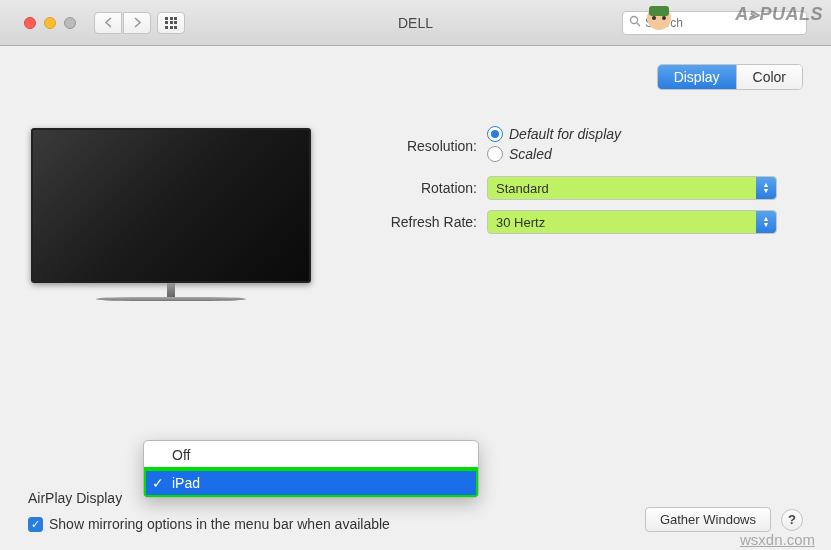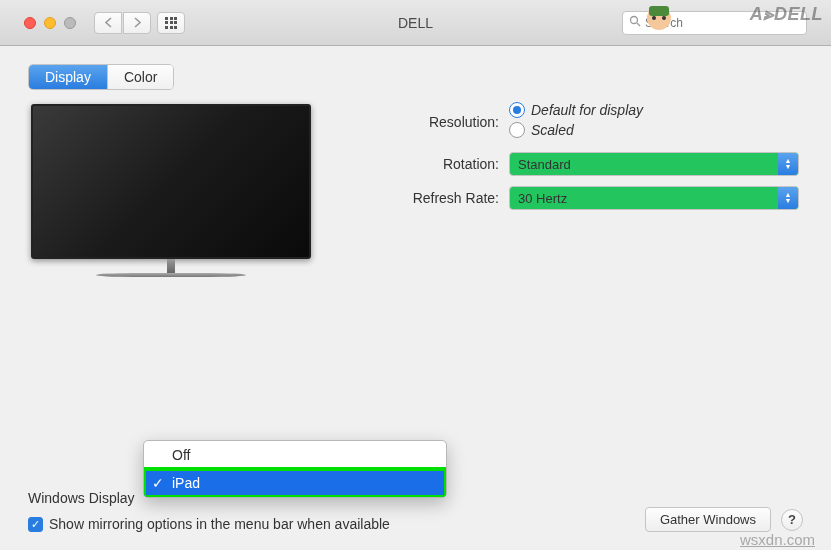--- a/index.html
+++ b/index.html
@@ -24,53 +24,53 @@
     
     .window-title { position: absolute; left: 50%; transform: translateX(-50%); font-size: 14px; color: #4a4a4a; }
     
     .search-field { margin-left: auto; width: 185px; height: 24px; background: #fff; border: 1px solid #c4c4c4; border-radius: 4px; display: flex; align-items: center; padding: 0 6px; gap: 4px; }
     .search-icon { color: #999; font-size: 12px; }
     .search-input { border: none; outline: none; font-size: 12px; flex: 1; color: #999; }
     
     
     .content { padding: 18px 28px 0; height: calc(100% - 46px); position: relative; }
     
-    .tabs { display: flex; justify-content: flex-start; margin-bottom: 8px; }
+    .tabs { display: flex; justify-content: flex-end; margin-bottom: 32px; }
     .tab-group { display: flex; border: 1px solid #c4c4c4; border-radius: 5px; overflow: hidden; background: #fff; }
     .tab { padding: 4px 16px; font-size: 14px; color: #333; background: linear-gradient(#fdfdfd,#f0f0f0); border-right: 1px solid #c4c4c4; cursor: pointer; }
     .tab:last-child { border-right: none; }
     .tab.active { background: linear-gradient(#5aa4ee,#2a7de0); color: #fff; }
     
-    .main-row { display: flex; gap: 70px; }
+    .main-row { display: flex; gap: 48px; }
     
     .monitor-wrap { width: 285px; display: flex; flex-direction: column; align-items: center; padding-top: 6px; }
     .monitor-screen { width: 280px; height: 155px; background: linear-gradient(135deg,#3a3a3a 0%, #1a1a1a 50%, #0a0a0a 100%); border: 2px solid #222; border-radius: 3px; box-shadow: 0 2px 6px rgba(0,0,0,0.4); }
     .monitor-neck { width: 8px; height: 14px; background: linear-gradient(#999,#666); }
     .monitor-base { width: 150px; height: 4px; background: linear-gradient(#aaa,#777); border-radius: 50%/100%; }
     
     .settings { flex: 1; padding-top: 4px; }
     .setting-row { display: flex; align-items: center; margin-bottom: 10px; }
     .setting-label { width: 126px; text-align: right; font-size: 14px; color: #333; padding-right: 10px; }
     .setting-control { flex: 1; }
     
     .radio-row { display: flex; align-items: center; gap: 6px; margin-bottom: 4px; font-style: italic; }
     .radio { width: 16px; height: 16px; border-radius: 50%; border: 1px solid #999; background: #fff; position: relative; display: inline-block; }
     .radio.checked { border-color: #2a7de0; }
     .radio.checked::after { content:''; position: absolute; left: 3px; top: 3px; width: 8px; height: 8px; border-radius: 50%; background: #2a7de0; }
     .radio-label { font-size: 14px; color: #333; }
     
-    .select-box { width: 290px; height: 24px; background: #22c55e; border: 1px solid #c4c4c4; border-radius: 4px; display: flex; align-items: center; padding: 0 8px; font-size: 13px; color: #333; position: relative; }
+    .select-box { width: 290px; height: 24px; background: #bef264; border: 1px solid #c4c4c4; border-radius: 4px; display: flex; align-items: center; padding: 0 8px; font-size: 13px; color: #333; position: relative; }
     .select-caps { position: absolute; right: 0; top: 0; bottom: 0; width: 20px; background: linear-gradient(#5aa4ee,#2a7de0); border-radius: 0 4px 4px 0; display: flex; flex-direction: column; align-items: center; justify-content: center; color: #fff; font-size: 7px; line-height: 6px; }
     
     
     .bottom-area { position: absolute; left: 28px; right: 28px; bottom: 18px; }
     .airplay-row { display: flex; align-items: center; margin-bottom: 10px; font-size: 14px; color: #333; }
     .airplay-label { margin-right: 6px; }
     
-    .dropdown-open { position: absolute; left: 143px; bottom: 52px; width: 304px; background: #fff; border: 1px solid #b8b8b8; border-radius: 5px; box-shadow: 0 6px 18px rgba(0,0,0,0.25); overflow: hidden; }
+    .dropdown-open { position: absolute; left: 143px; bottom: 52px; width: 336px; background: #fff; border: 1px solid #b8b8b8; border-radius: 5px; box-shadow: 0 6px 18px rgba(0,0,0,0.25); overflow: hidden; }
     .dropdown-item { padding: 6px 12px 6px 28px; font-size: 14px; color: #333; position: relative; }
     .dropdown-item.selected { background: #1a6fe8; color: #fff; }
     .dropdown-item.selected.highlight-border { outline: 4px solid #00e000; outline-offset: -2px; }
     .dropdown-check { position: absolute; left: 8px; top: 6px; }
     
     .mirror-row { display: flex; align-items: center; gap: 6px; font-size: 14px; color: #333; }
     .checkbox { width: 15px; height: 15px; border: 1px solid #2a7de0; border-radius: 3px; background: #2a7de0; color: #fff; display: flex; align-items: center; justify-content: center; font-size: 11px; }
     
     .bottom-right { position: absolute; right: 0; bottom: 0; display: flex; align-items: center; gap: 10px; margin-left: 32px; }
     .gather-btn { padding: 4px 14px; font-size: 13px; background: linear-gradient(#fdfdfd,#eee); border: 1px solid #c4c4c4; border-radius: 4px; color: #333; }
@@ -188,34 +188,34 @@
   <div class="dropdown-open">
     <div class="dropdown-item">Off</div>
     <div class="dropdown-item selected highlight-border">
       <span class="dropdown-check">✓</span>
       <span>iPad</span>
     </div>
   </div>
 
   <div class="bottom-area">
     <div class="airplay-row">
-      <span class="airplay-label">Windows Display</span>
+      <span class="airplay-label">AirPlay Display</span>
     </div>
     <div class="mirror-row">
       <span class="checkbox">✓</span>
       <span>Show mirroring options in the menu bar when available</span>
     </div>
     <div class="bottom-right">
       <button class="gather-btn">Gather Windows</button>
       <div class="help-btn">?</div>
     </div>
   </div>
 
 </div>
 
-<div class="watermark">A⪢DELL</div>
+<div class="watermark">A⪢PUALS</div>
 <svg class="watermark-logo" viewBox="0 0 40 40">
   <circle cx="20" cy="18" r="12" fill="#f4c89a"></circle>
   <rect x="10" y="6" width="20" height="10" rx="3" fill="#4a8a3a"></rect>
   <circle cx="15" cy="18" r="2" fill="#333"></circle>
   <circle cx="25" cy="18" r="2" fill="#333"></circle>
 </svg>
 <div class="watermark-small">wsxdn.com</div>
 
 </body></html>

